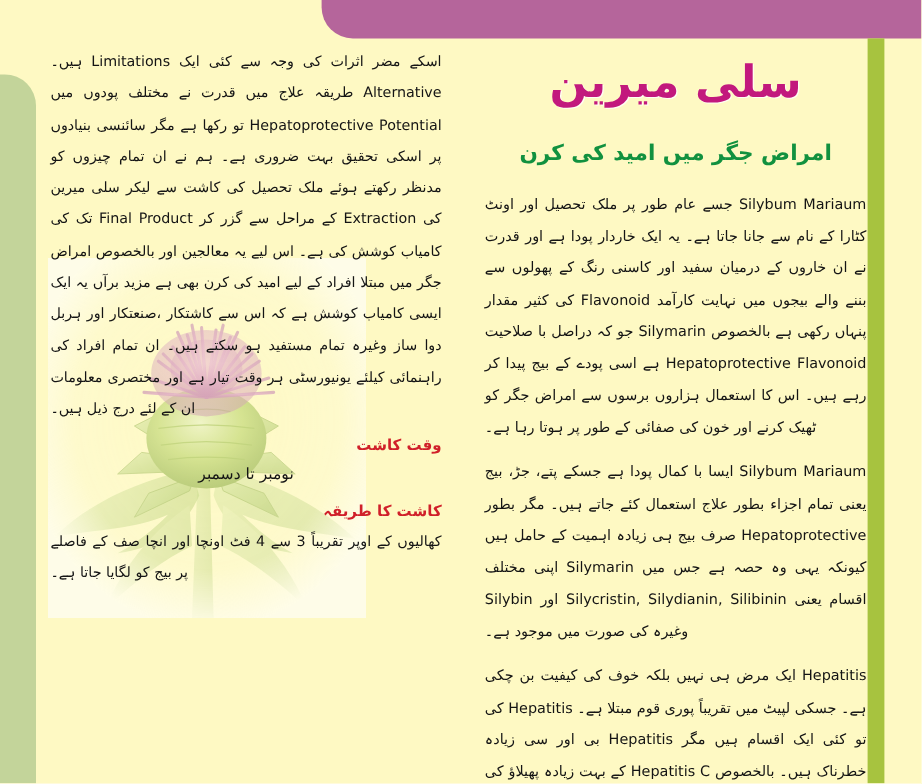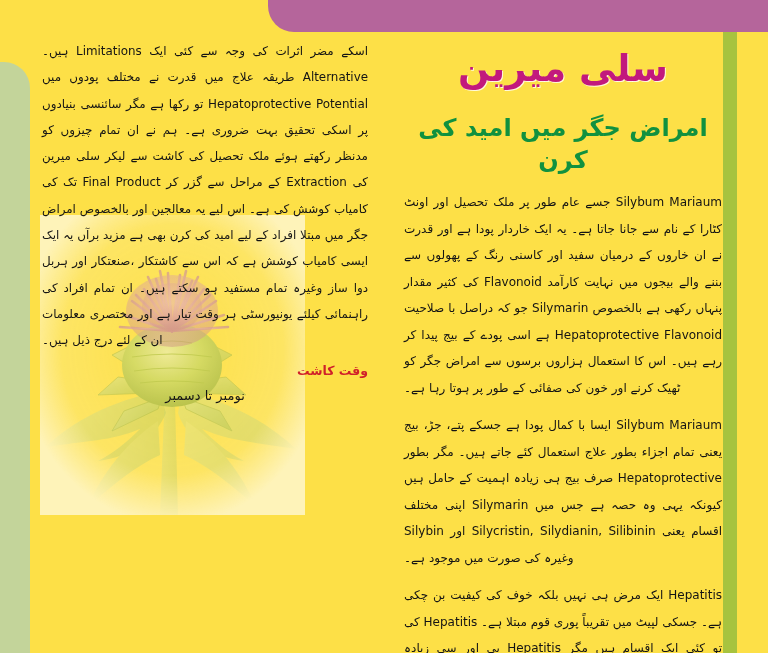--- a/index.html
+++ b/index.html
@@ -7,21 +7,21 @@
     width:768px;height:653px;
     background:#ffffff;
     font-family:"Liberation Sans", sans-serif;
     overflow:hidden;
     position:relative;
   }
 
   
   #page{
     position:absolute;inset:0;width:768px;height:653px;overflow:hidden;
-    background:#fde047;
+    background:#fef9c3;
   }
 
   .banner-top{
     position:absolute;
     left:268px;top:-40px;
     width:500px;height:72px;
     background:#b5659b;
     border-bottom-left-radius:26px;
   }
 
@@ -95,21 +95,21 @@
     line-height:50px;
     margin:6px 0 18px 0;
     text-shadow:1px 1px 0 rgba(255,255,255,.8);
     letter-spacing:-1px;
   }
   .subtitle{
     direction:rtl;
     text-align:center;
     font-family:"DejaVu Sans", sans-serif;
     color:#11913f;
-    font-size:24px;
+    font-size:18px;
     font-weight:700;
     line-height:32px;
     margin:0 0 13px 0;
   }
 
   .para{ margin:0 0 2px 0; }
   .para.gap{ margin-top:11px; }
 
   .red-head{
     direction:rtl;
@@ -221,20 +221,24 @@
     <div class="col col-left">
 
       <p class="urdu para">اسکے مضر اثرات کی وجہ سے کئی ایک Limitations ہیں۔ Alternative طریقہ علاج میں قدرت نے مختلف پودوں میں Hepatoprotective Potential تو رکھا ہے مگر سائنسی بنیادوں پر اسکی تحقیق بہت ضروری ہے۔ ہم نے ان تمام چیزوں کو مدنظر رکھتے ہوئے ملک تحصیل کی کاشت سے لیکر سلی میرین کی Extraction کے مراحل سے گزر کر Final Product تک کی کامیاب کوشش کی ہے۔ اس لیے یہ معالجین اور بالخصوص امراض جگر میں مبتلا افراد کے لیے امید کی کرن بھی ہے مزید برآں یہ ایک ایسی کامیاب کوشش ہے کہ اس سے کاشتکار ،صنعتکار اور ہربل دوا ساز وغیرہ تمام مستفید ہو سکتے ہیں۔ ان تمام افراد کی راہنمائی کیلئے یونیورسٹی ہر وقت تیار ہے اور مختصری معلومات ان کے لئے درج ذیل ہیں۔</p>
 
 
       <div>
         <p class="red-head">وقت کاشت</p>
         <p class="center-line">نومبر تا دسمبر</p>
       </div>
 
+      <div>
+        <p class="red-head">کاشت کا طریقہ</p>
+        <p class="urdu para">کھالیوں کے اوپر تقریباً 3 سے 4 فٹ اونچا اور انچا صف کے فاصلے پر بیج کو لگایا جاتا ہے۔</p>
+      </div>
 
       <div>
       </div>
 
 
     </div>
 
     <div class="col col-right">
 
       <h1 class="title">سلی میرین</h1>

